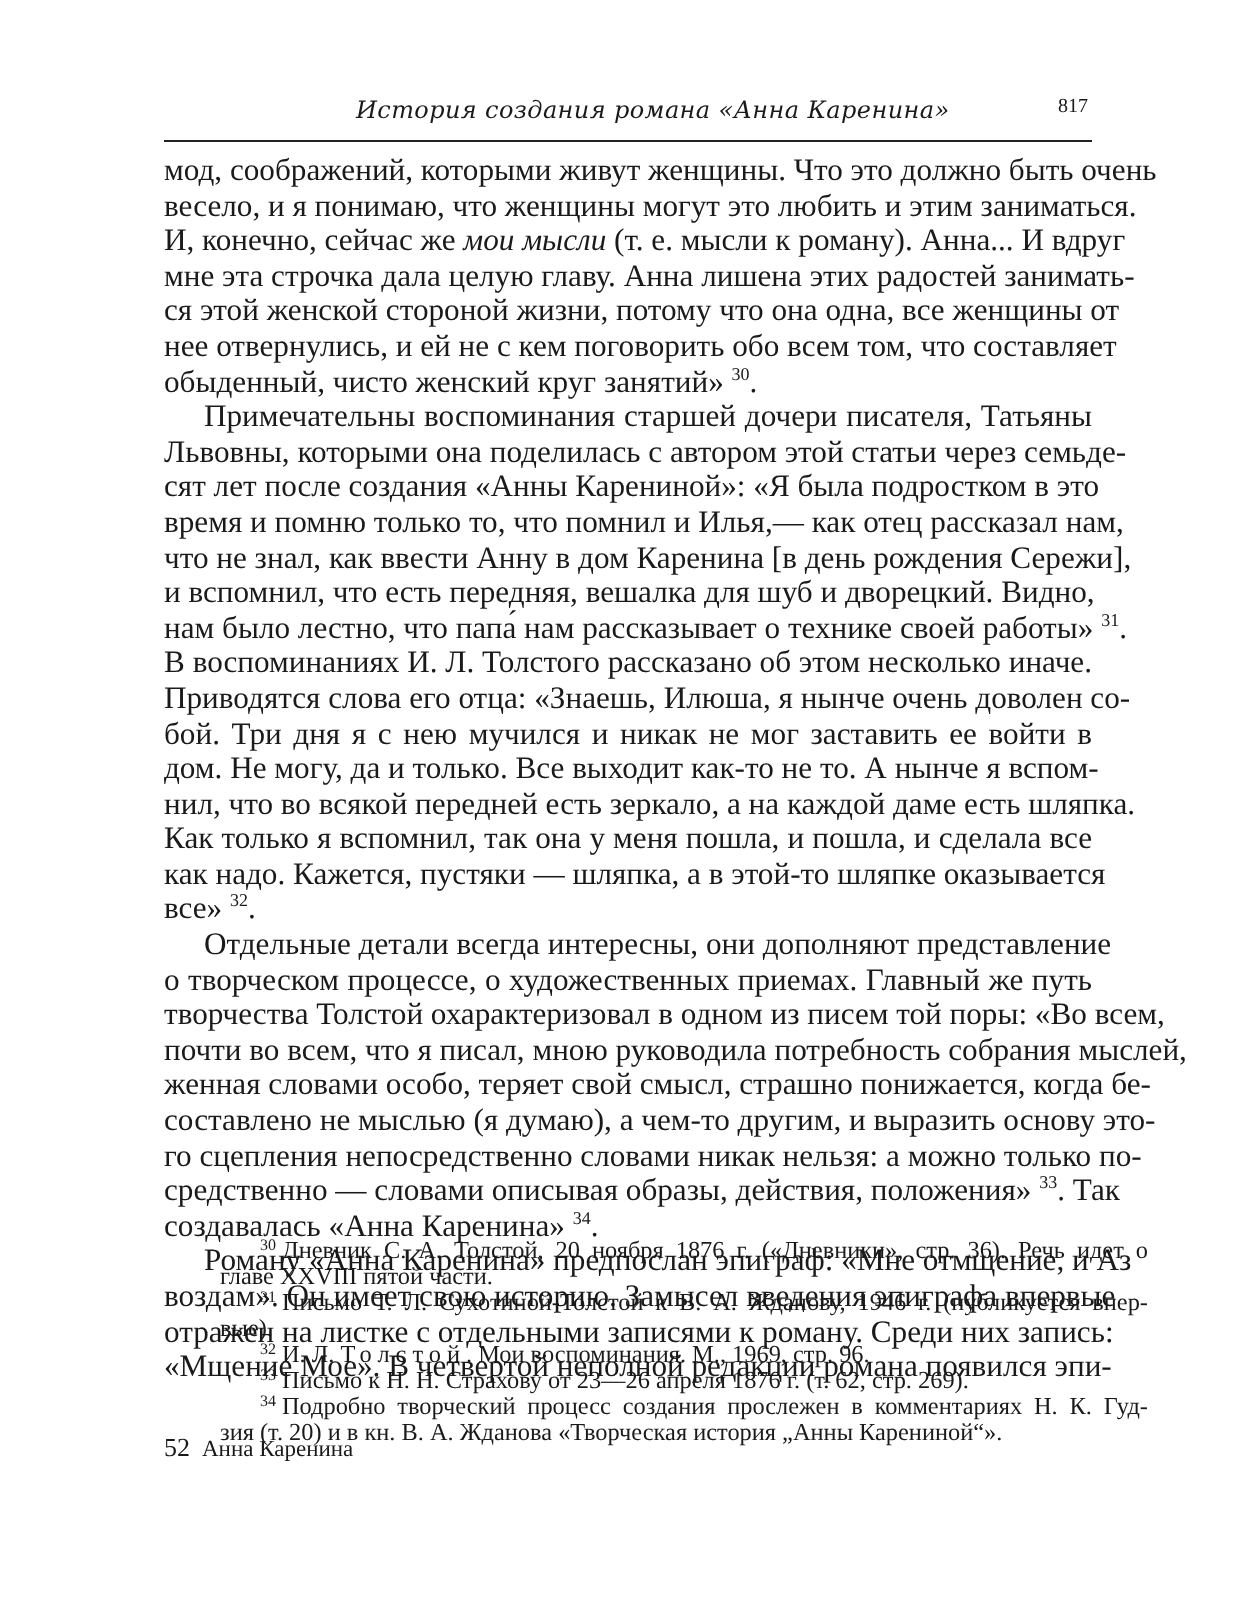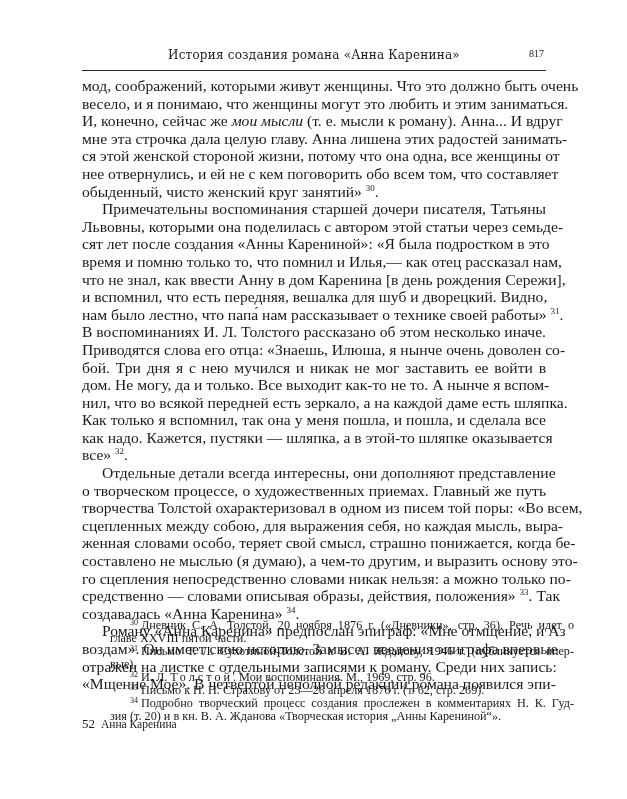--- a/index.html
+++ b/index.html
@@ -1,21 +1,21 @@
 <!DOCTYPE html>
 <html><head>
 <meta charset="utf-8">
 <style>
   html, body { margin: 0; padding: 0; background: #ffffff; }
   body { width: 627px; height: 799px; position: relative; overflow: hidden;
          font-family: "DejaVu Serif", "Liberation Serif", serif; color: #1a1a1a; }
   .page { position: absolute; left: 82px; top: 0; width: 464px; }
   .running-head { position: absolute; top: 48px; left: 0; width: 464px; height: 20px;
                   font-size: 12px; }
-  .running-title { position: absolute; left: 86px; top: 0; letter-spacing: 0.2px;
+  .running-title { position: absolute; left: 96px; top: 0; font-style: italic; letter-spacing: 0.2px;
                    font-family: "DejaVu Serif", serif; }
   .page-number { position: absolute; right: 2px; top: 0; font-family: "Liberation Serif", serif; font-size: 10px; }
   .head-rule { position: absolute; top: 70px; left: 0; width: 464px; height: 0; border-top: 1.2px solid #222; }
   .body { position: absolute; top: 77px; left: 0; width: 464px; font-family: "Liberation Serif", serif;
           font-size: 15.6px; line-height: 17.6px; text-align: justify; }
   .line { display: block; height: 17.6px; white-space: nowrap; text-align: justify; text-align-last: justify; }
   .line.last { text-align-last: left; }
   .indent { padding-left: 20px; }
   .it { font-style: italic; }
   sup.fn { font-size: 9px; vertical-align: 6px; line-height: 0; }
@@ -59,21 +59,21 @@
     <span class="line">Приводятся слова его отца: «Знаешь, Илюша, я нынче очень доволен со-</span>
     <span class="line">бой. Три дня я с нею мучился и никак не мог заставить ее войти в</span>
     <span class="line">дом. Не могу, да и только. Все выходит как-то не то. А нынче я вспом-</span>
     <span class="line">нил, что во всякой передней есть зеркало, а на каждой даме есть шляпка.</span>
     <span class="line">Как только я вспомнил, так она у меня пошла, и пошла, и сделала все</span>
     <span class="line">как надо. Кажется, пустяки — шляпка, а в этой-то шляпке оказывается</span>
     <span class="line last"><span>все»</span> <sup class="fn">32</sup><span>.</span></span>
     <span class="line indent">Отдельные детали всегда интересны, они дополняют представление</span>
     <span class="line">о творческом процессе, о художественных приемах. Главный же путь</span>
     <span class="line">творчества Толстой охарактеризовал в одном из писем той поры: «Во всем,</span>
-    <span class="line">сцепленных между собою, для выражения себя, но каждая мысль, выра-</span>
+    <span class="line">почти во всем, что я писал, мною руководила потребность собрания мыслей,</span>
     <span class="line">женная словами особо, теряет свой смысл, страшно понижается, когда бе-</span>
     <span class="line">составлено не мыслью (я думаю), а чем-то другим, и выразить основу это-</span>
     <span class="line">го сцепления непосредственно словами никак нельзя: а можно только по-</span>
     <span class="line"><span>средственно — словами описывая образы, действия, положения»</span> <sup class="fn">33</sup><span>. Так</span></span>
     <span class="line last"><span>создавалась «Анна Каренина»</span> <sup class="fn">34</sup><span>.</span></span>
     <span class="line indent">Роману «Анна Каренина» предпослан эпиграф: «Мне отмщение, и Аз</span>
     <span class="line">воздам». Он имеет свою историю. Замысел введения эпиграфа впервые</span>
     <span class="line">отражен на листке с отдельными записями к роману. Среди них запись:</span>
     <span class="line">«Мщение Мое». В четвертой неполной редакции романа появился эпи-</span>
   </div>

